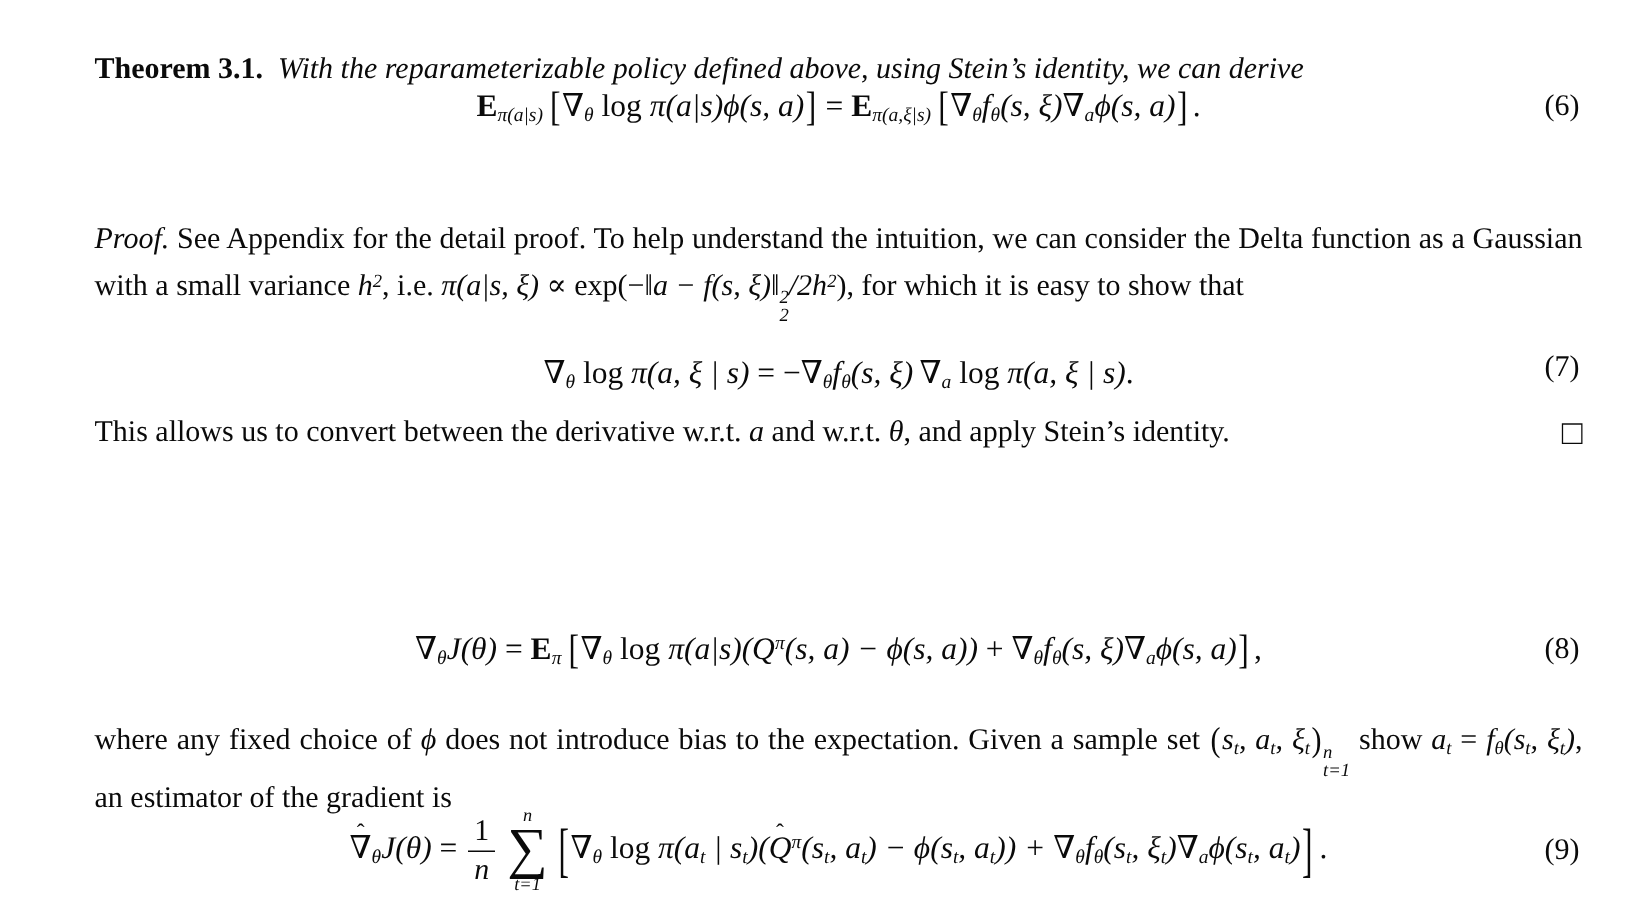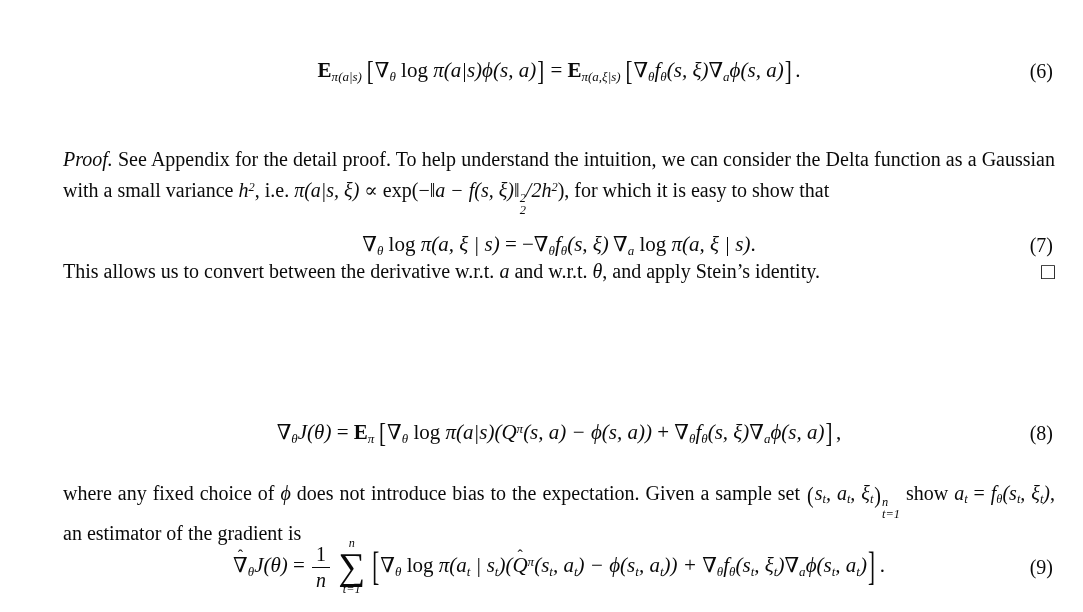--- a/index.html
+++ b/index.html
@@ -68,37 +68,38 @@
   .stop { font-size: 0.58em; font-style: italic; line-height: 1.1; }
   .ssig { font-size: 1.8em; line-height: 0.85; font-style: normal; }
   .sbot { font-size: 0.58em; font-style: italic; line-height: 1.2; }
   .tsp { display: inline-block; }
 </style>
 </head>
 <body>
 
 <div class="page">
 
+  <p class="block para" style="top:13px;"><span class="tb">Theorem 3.1.</span><span class="tsp" style="width: 0.5em;"></span><span class="ti">With the reparameterizable policy defined above, using Stein’s identity, we can derive</span></p>
 
   <div class="block eqrow" style="top:48px;height:46px;">
     <span><span class="tbb">E</span><span class="tsub">π(a|s)</span><span class="tsp" style="width: 0.18em;"></span><span class="tbig" style="transform: scaleY(1.3);">[</span><span class="tr">∇</span><span class="tsub">θ</span><span class="tr"> log </span><span class="tm">π(a|s)ϕ(s, a)</span><span class="tbig" style="transform: scaleY(1.3);">]</span><span class="tr"> = </span><span class="tbb">E</span><span class="tsub">π(a,ξ|s)</span><span class="tsp" style="width: 0.18em;"></span><span class="tbig" style="transform: scaleY(1.3);">[</span><span class="tr">∇</span><span class="tsub">θ</span><span class="tm">f</span><span class="tsub">θ</span><span class="tm">(s, ξ)</span><span class="tr">∇</span><span class="tsub">a</span><span class="tm">ϕ(s, a)</span><span class="tbig" style="transform: scaleY(1.3);">]</span><span class="tsp" style="width: 0.12em;"></span><span class="tr">.</span></span>
     <span class="eqnum">(6)</span>
   </div>
 
   <p class="block para" style="top:126px;"><span class="ti">Proof.</span><span class="tr"> See Appendix for the detail proof. To help understand the intuition, we can consider the Delta function as a Gaussian with a small variance </span><span class="tm">h</span><span class="tsup">2</span><span class="tr">, i.e. </span><span class="tm">π(a|s, ξ)</span><span class="tr"> ∝ exp(−‖</span><span class="tm">a − f(s, ξ)</span><span class="tr">‖</span><span class="tss">
         <span class="ssup">2</span>
         <span class="ssub">2</span>
       </span><span class="tm">/2h</span><span class="tsup">2</span><span class="tr">), for which it is easy to show that</span></p>
 
-  <div class="block eqrow" style="top:227px;height:36px;">
+  <div class="block eqrow" style="top:227px;height:36px;align-items:flex-end;">
     <span><span class="tr">∇</span><span class="tsub">θ</span><span class="tr"> log </span><span class="tm">π(a, ξ | s)</span><span class="tr"> = −∇</span><span class="tsub">θ</span><span class="tm">f</span><span class="tsub">θ</span><span class="tm">(s, ξ)</span><span class="tsp" style="width: 0.2em;"></span><span class="tr">∇</span><span class="tsub">a</span><span class="tr"> log </span><span class="tm">π(a, ξ | s)</span><span class="tr">.</span></span>
     <span class="eqnum">(7)</span>
   </div>
 
-  <div class="block qedrow" style="top:258px;">
+  <div class="block qedrow" style="top:275px;">
     <span><span class="tr">This allows us to convert between the derivative w.r.t. </span><span class="tm">a</span><span class="tr"> and w.r.t. </span><span class="tm">θ</span><span class="tr">, and apply Stein’s identity.</span></span>
     <span class="qedsym">□</span>
   </div>
 
 
   <div class="block eqrow" style="top:412px;height:42px;">
     <span><span class="tr">∇</span><span class="tsub">θ</span><span class="tm">J(θ)</span><span class="tr"> = </span><span class="tbb">E</span><span class="tsub">π</span><span class="tsp" style="width: 0.18em;"></span><span class="tbig" style="transform: scaleY(1.3);">[</span><span class="tr">∇</span><span class="tsub">θ</span><span class="tr"> log </span><span class="tm">π(a|s)(Q</span><span class="tsup">π</span><span class="tm">(s, a) − ϕ(s, a))</span><span class="tr"> + </span><span class="tr">∇</span><span class="tsub">θ</span><span class="tm">f</span><span class="tsub">θ</span><span class="tm">(s, ξ)</span><span class="tr">∇</span><span class="tsub">a</span><span class="tm">ϕ(s, a)</span><span class="tbig" style="transform: scaleY(1.3);">]</span><span class="tsp" style="width: 0.12em;"></span><span class="tr">,</span></span>
     <span class="eqnum">(8)</span>
   </div>
 

